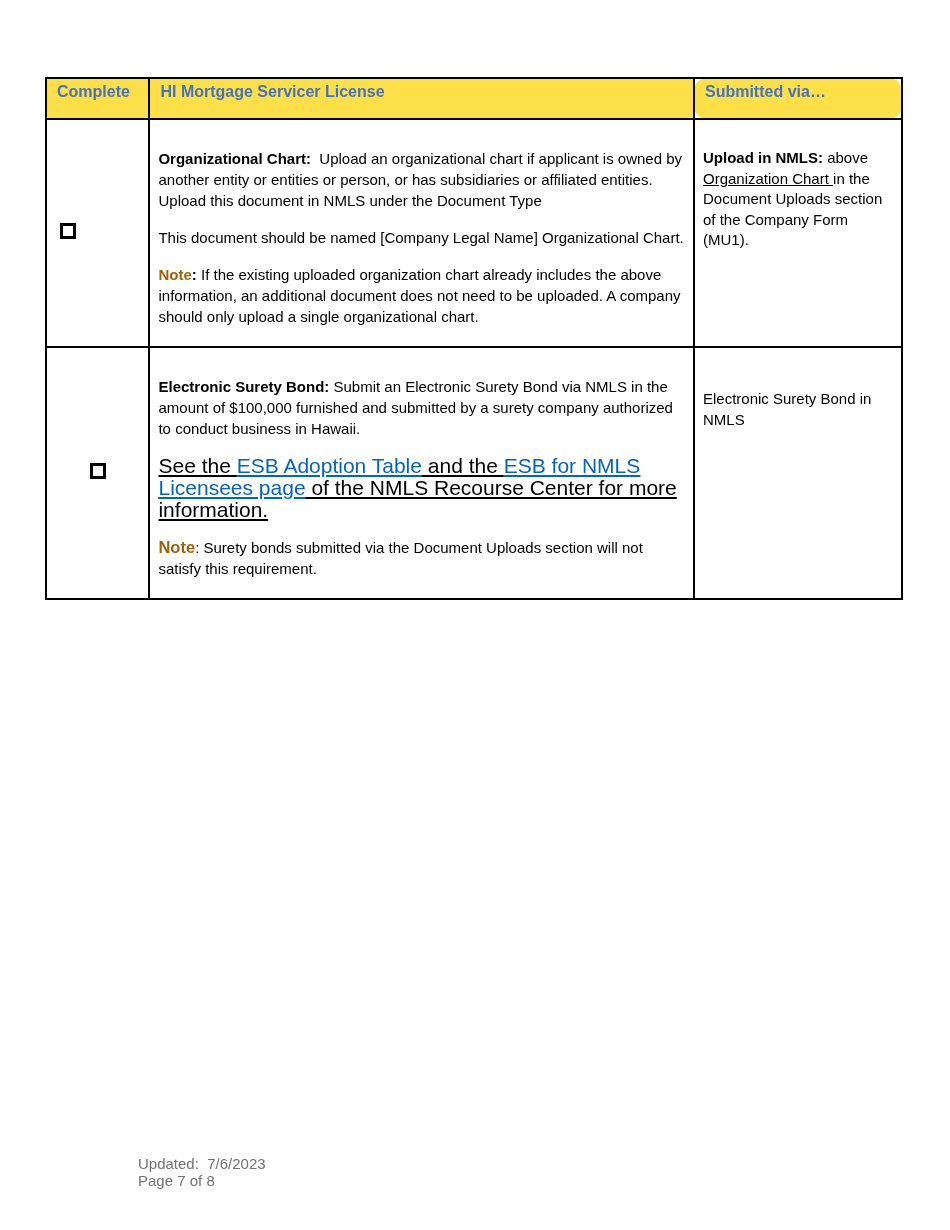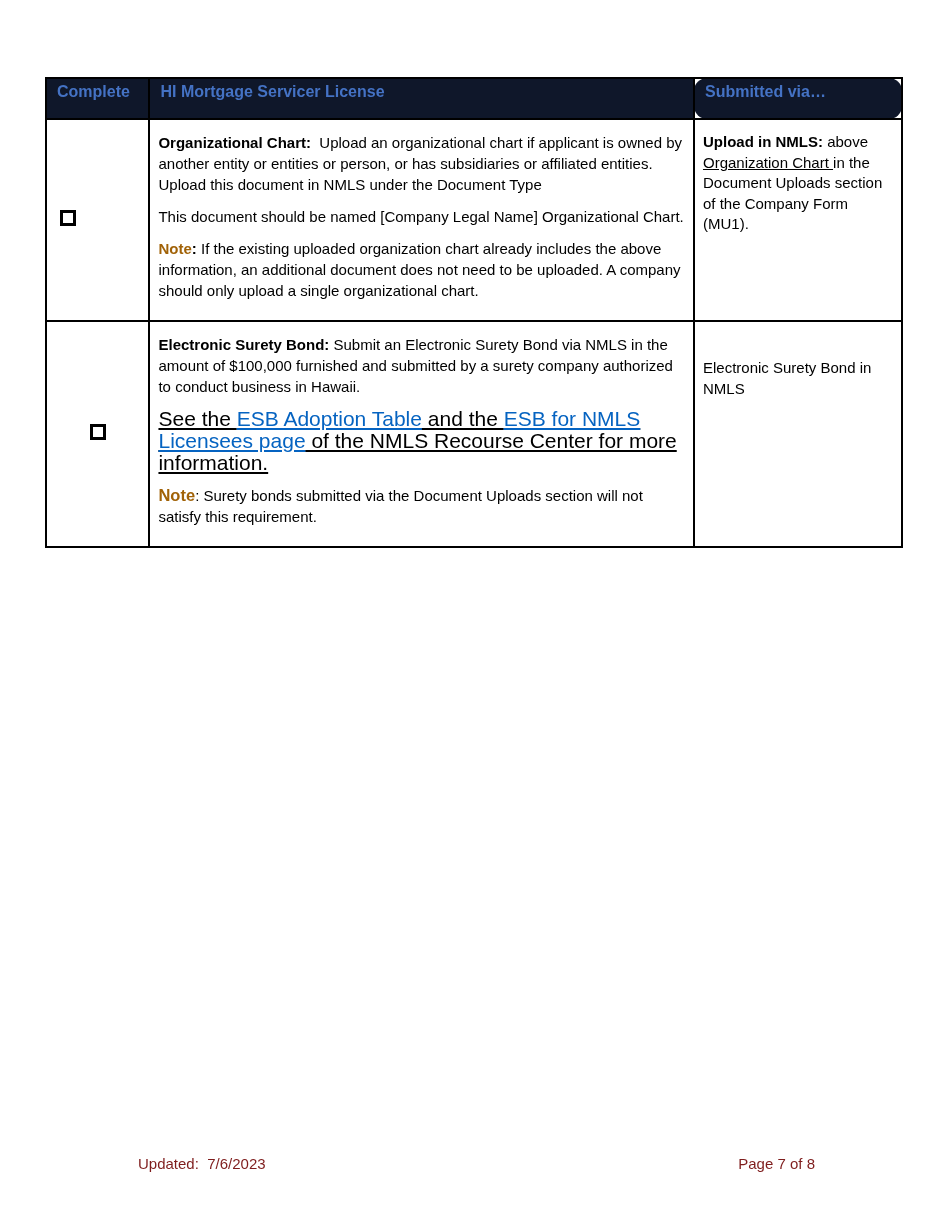--- a/index.html
+++ b/index.html
@@ -20,38 +20,38 @@
     table-layout: fixed;
   }
   .doc-table th, .doc-table td {
     border: 2px solid #000000;
   }
   .col-complete  { width: 95px; }
   .col-desc      { width: 500px; }
   .col-submitted { width: 191px; border-radius: 13px; }
   .doc-table th {
     height: 41px;
-    background: #0f172a;
+    background: #fde047;
     color: #4472C4;
     font-size: 16px;
     font-weight: bold;
     text-align: left;
     vertical-align: middle;
     padding: 0 8px 14px 10px;
   }
   .row1 td { height: 188px; }
   .row2 td { height: 181px; }
   .cell-desc, .cell-sub {
     vertical-align: top;
     padding: 12px 8px 8px 8px;
     font-size: 15px;
     line-height: 21px;
   }
   .cell-sub { line-height: 20.5px; }
-  .cell-desc p, .cell-sub p { margin: 0 0 11px 0; }
+  .cell-desc p, .cell-sub p { margin: 16px 0 11px 0; }
   p.large { font-size: 21px; line-height: 22px; text-decoration: underline; }
   p.spacer { height: 13px; margin: 0 0 11px 0; }
   .r-b { font-weight: bold; }
   .r-i { }
   .r-u { text-decoration: underline; }
   .r-note { color: #a16207; font-weight: bold; }
   .r-large { font-size: 16.5px; }
   .r-link { color: #0563C1; text-decoration: underline; cursor: pointer; }
   .cell-check { vertical-align: middle; }
   .check-left   { text-align: left; padding-left: 13px; }
@@ -62,21 +62,22 @@
     border: 3px solid #000000;
     background: #ffffff;
   }
   .page-footer {
     position: absolute;
     left: 138px; right: 135px;
     top: 1155px;
     display: flex;
     justify-content: space-between;
     font-size: 15px;
-    color: #7f1d1d;
+    color: #737373;
+    flex-direction: column;
   }
 </style>
 </head>
 <body>
 
 <div class="page">
 
   <table class="doc-table">
     <colgroup>
       <col class="col-complete">

